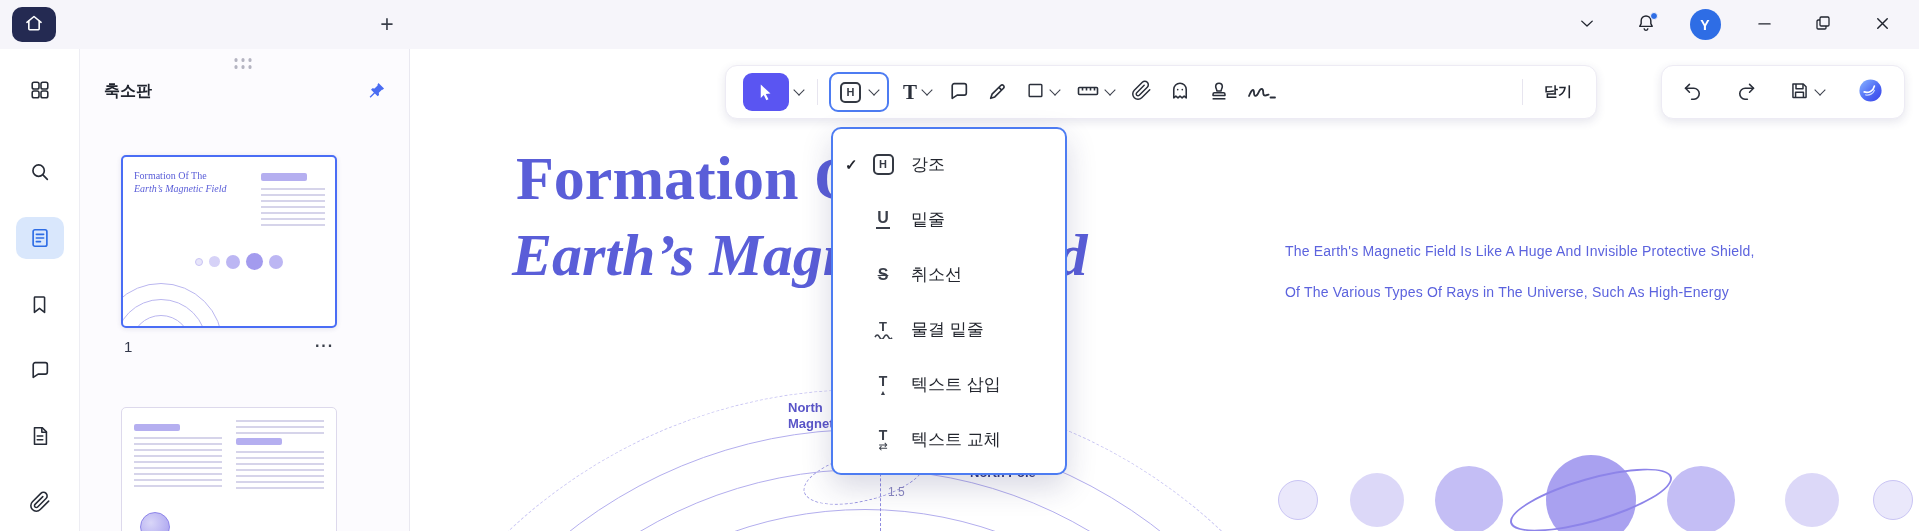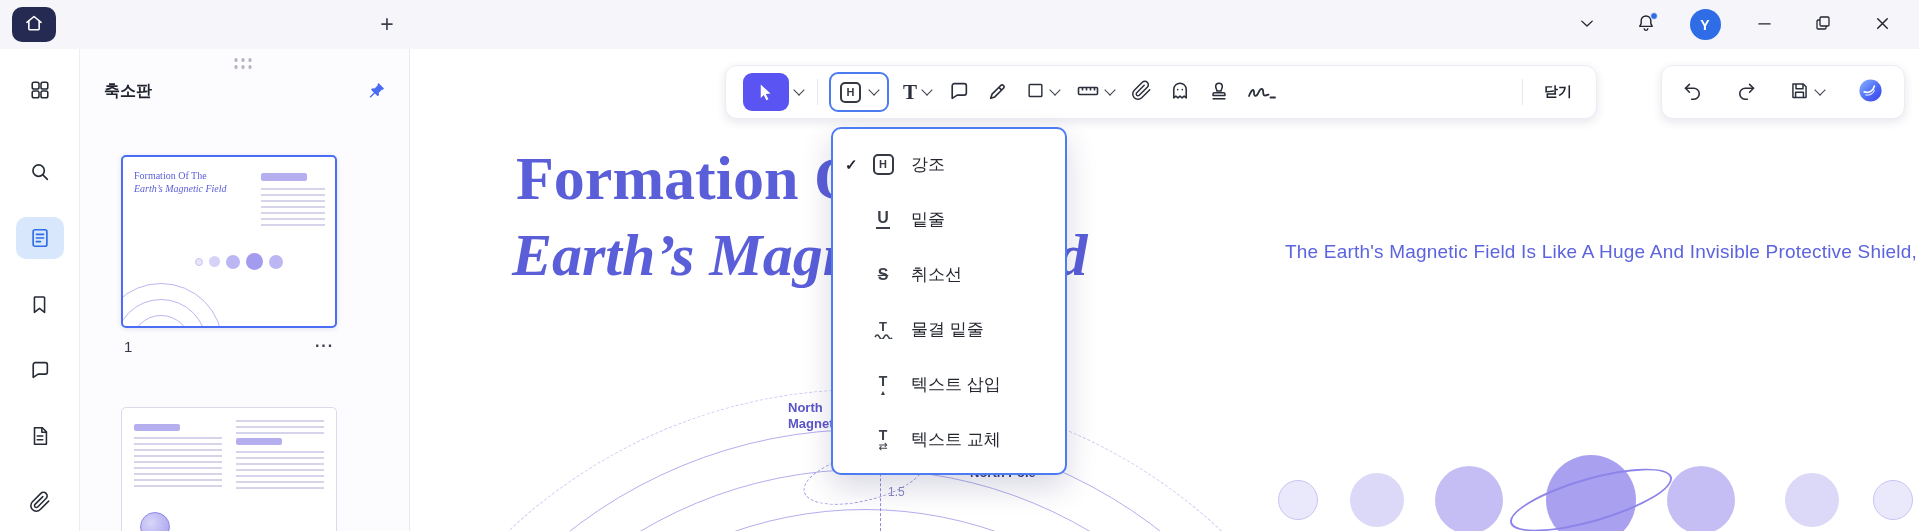--- a/index.html
+++ b/index.html
@@ -65,21 +65,21 @@
 .arc-c{width:960px;height:960px;left:-25px;top:380px}
 .arc-d{width:1040px;height:1040px;left:-65px;top:340px;border-style:dashed;opacity:.7}
 .dash-v{position:absolute;left:470px;top:345px;height:137px;border-left:1.5px dashed #8f8be0;z-index:3}
 .dash-e{position:absolute;left:392px;top:404px;width:124px;height:48px;border:1.2px dashed #9b97e2;border-radius:50%;transform:rotate(-14deg);z-index:3}
 .lab-nm{position:absolute;left:378px;top:351px;width:86px;font-size:13px;font-weight:700;line-height:16px;color:#5a55c8;z-index:6}
 .lab-np{position:absolute;left:560px;top:416px;font-size:13px;font-weight:700;color:#333a7d;z-index:6}
 .lab-val{position:absolute;left:478px;top:436px;font-size:12px;color:#8a87c0;z-index:6}
 .section-pill{position:absolute;left:873px;top:121px;width:240px;height:50px;border-radius:4px;background:linear-gradient(90deg,#aba2ef,#c6c1f6);display:flex;align-items:center;padding-left:16px;z-index:5}
 .section-pill span{font-size:25px;font-weight:700;color:#fff;letter-spacing:.5px}
 .body-text{position:absolute;left:875px;top:182px;z-index:5}
-.body-text div{font-size:19px;line-height:41px;color:#5c63de;white-space:nowrap;letter-spacing:.2px}
+.body-text div{font-size:14px;line-height:41px;color:#5c63de;white-space:nowrap;letter-spacing:.2px}
 .dc{position:absolute;border-radius:50%;z-index:5}
 .ring{position:absolute;left:1097px;top:429px;width:168px;height:44px;border:2px solid #8d84e9;border-radius:50%;transform:rotate(-16deg);z-index:6}
 
 
 .fbox{position:absolute;top:16px;height:54px;background:#fff;border:1px solid #edebf4;border-radius:12px;box-shadow:0 3px 10px rgba(50,50,110,.12);display:flex;align-items:center;z-index:40}
 .tools-box{left:10px;padding:0 17px;gap:9px}
 .tools-box span{font-size:17px;font-weight:600;color:#20242e}
 .main-tb{left:315px;width:872px;padding:0 14px;gap:11px}
 .right-tb{left:1251px;width:244px;padding:0 17px;justify-content:space-between}
 .tool{display:flex;align-items:center;gap:3px;color:#2a2f3a;padding:3px;border-radius:8px}
@@ -296,20 +296,21 @@
       <div class="arc arc-c"></div>
       <div class="arc arc-d"></div>
       <div class="dash-v"></div>
       <div class="dash-e"></div>
       <div class="lab-nm">North Magnetic</div>
       <div class="lab-np">North Pole</div>
       <div class="lab-val">1.5</div>
 
       <div class="body-text">
         <div>The Earth's Magnetic Field Is Like A Huge And Invisible Protective Shield,</div>
+        <div>Of The Various Types Of Rays in The Universe, Such As High-Energy</div>
       </div>
 
       <div class="dc" style="left:868px;top:431px;width:40px;height:40px;background:#eae8fb;border:1px solid #c9c4f4"></div>
       <div class="dc" style="left:940px;top:424px;width:54px;height:54px;background:#dcd8f8"></div>
       <div class="dc" style="left:1025px;top:417px;width:68px;height:68px;background:#c4bef5"></div>
       <div class="dc" style="left:1136px;top:406px;width:90px;height:90px;background:#a9a1f0"></div>
       <div class="ring"></div>
       <div class="dc" style="left:1257px;top:417px;width:68px;height:68px;background:#c4bef5"></div>
       <div class="dc" style="left:1375px;top:424px;width:54px;height:54px;background:#dcd8f8"></div>
       <div class="dc" style="left:1463px;top:431px;width:40px;height:40px;background:#eae8fb;border:1px solid #c9c4f4"></div>

